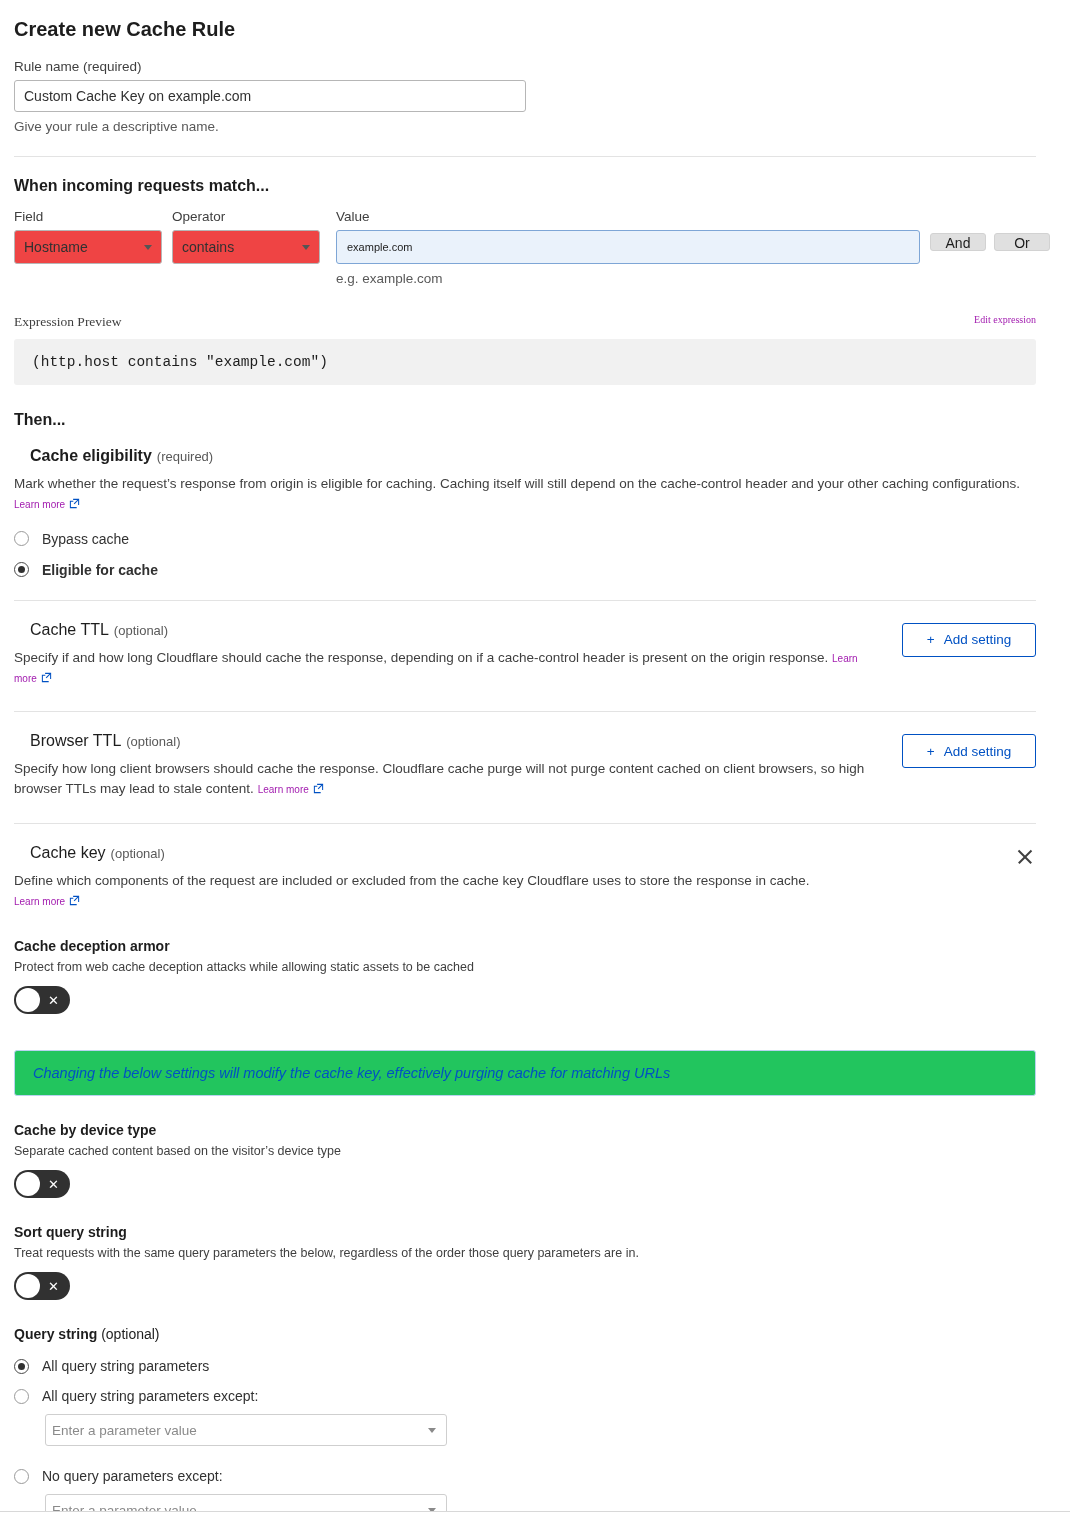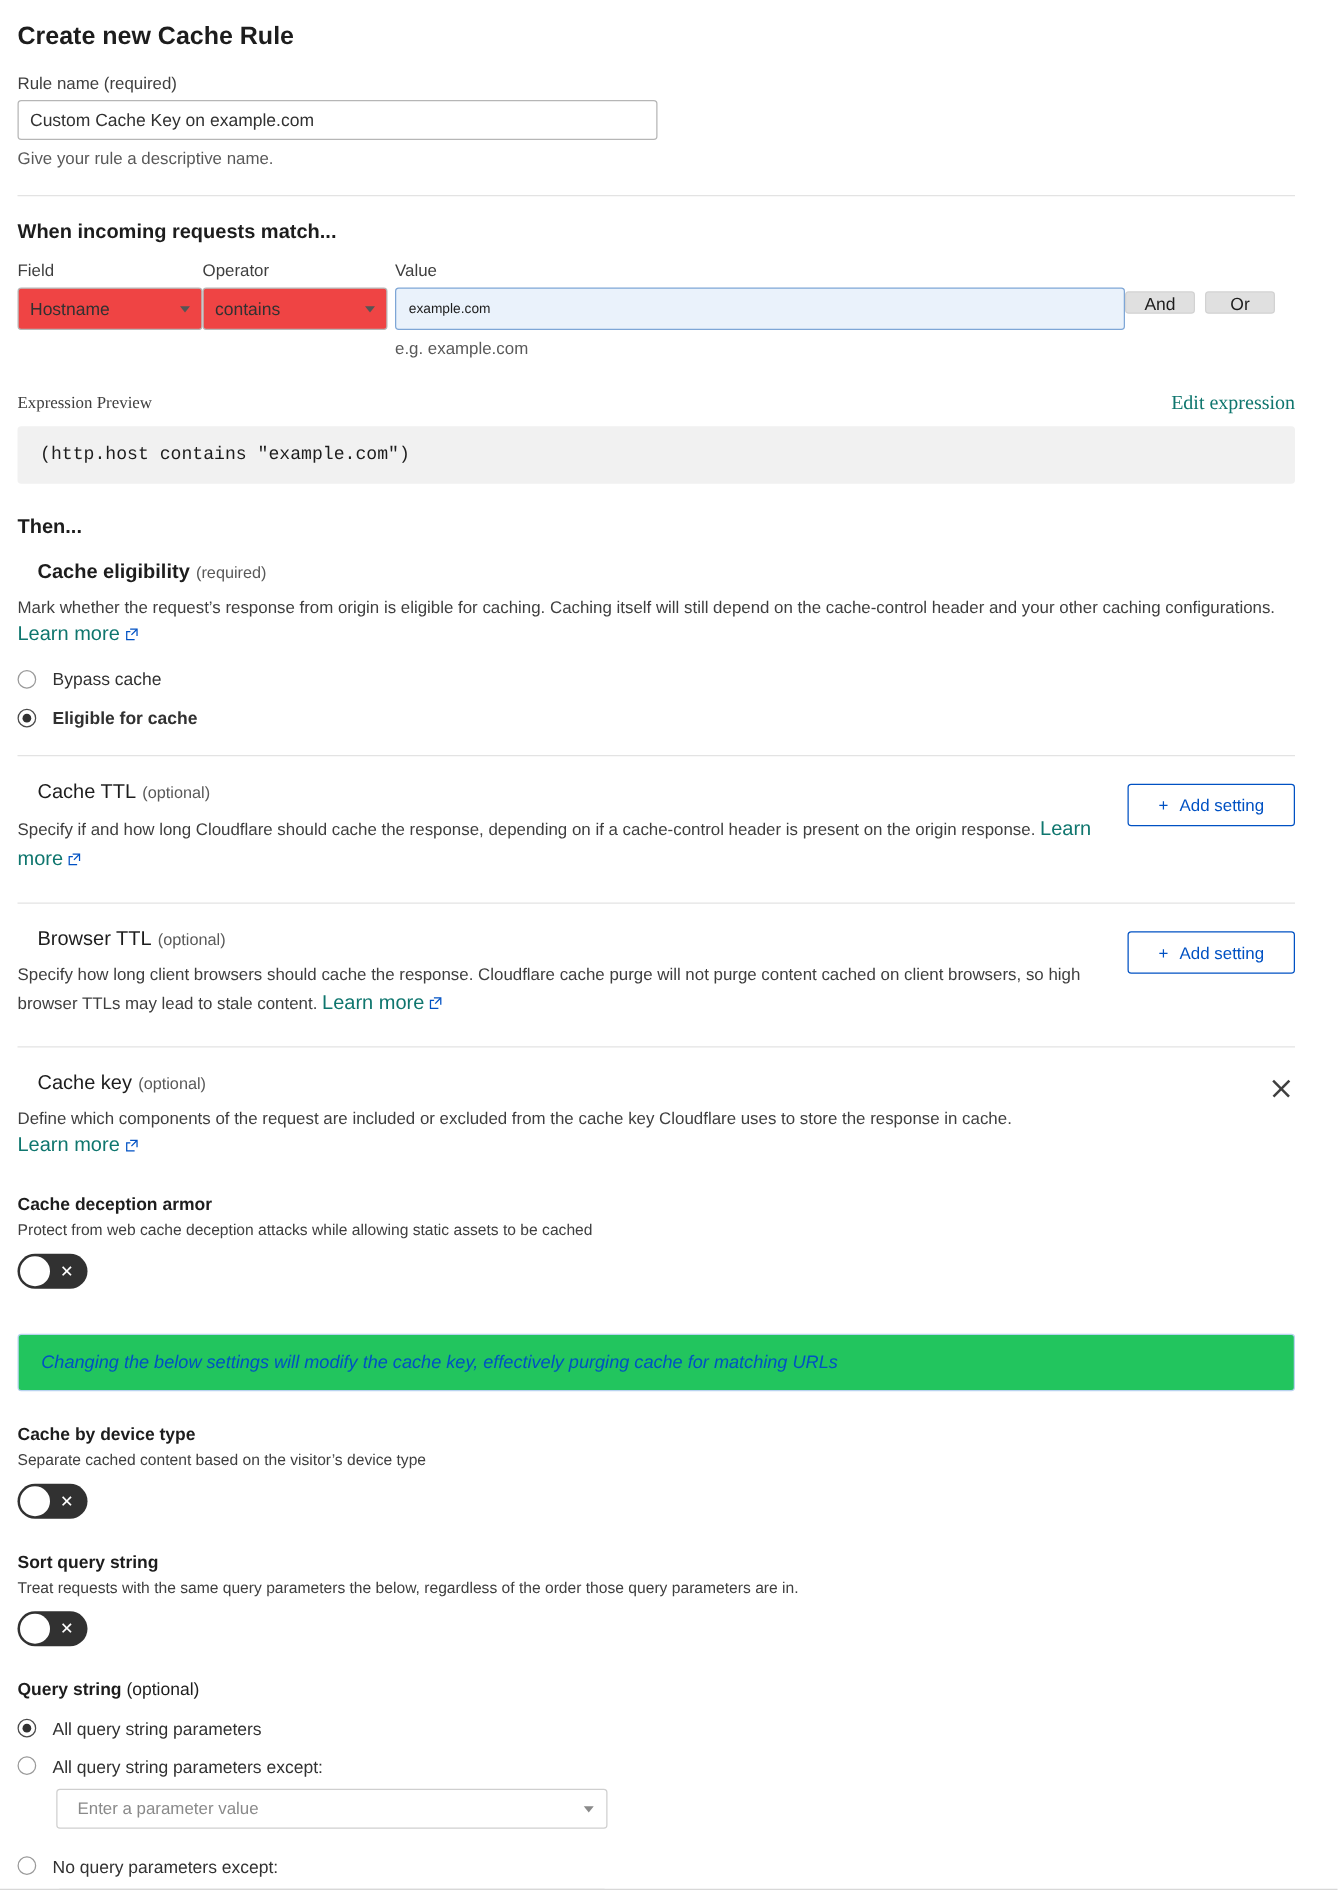--- a/index.html
+++ b/index.html
@@ -55,20 +55,21 @@
   .section-head {
     font-size: 16px;
     font-weight: bold;
     color: #1d1d1d;
     margin: 20px 0 14px 0;
   }
   
   .match-row {
     display: flex;
     align-items: flex-start;
+    gap: 10px;
   }
   .col-label {
     font-size: 13.5px;
     color: #3f3f3f;
     margin-bottom: 6px;
   }
   .select-box {
     position: relative;
     height: 34px;
     border: 1px solid #b6b6b6;
@@ -117,21 +118,21 @@
   }
   .expr-header {
     display: flex;
     justify-content: space-between;
     align-items: flex-start;
     margin-top: 28px;
     width: 1022px;
     font-family: Liberation Serif, serif;
   }
   .expr-label { font-size: 13.5px; color: #3f3f3f; }
-  .link { color: #0f766e; text-decoration: none; font-size: 16px; }
+  .link { color: #a21caf; text-decoration: none; font-size: 10px; }
   .expr-box {
     margin-top: 9px;
     width: 1022px;
     background: #f1f1f1;
     border-radius: 3px;
     padding: 15px 18px;
     font-family: "Liberation Mono", monospace;
     font-size: 14.5px;
     color: #1d1d1d;
   }
@@ -271,29 +272,29 @@
     width: 1022px;
     background: #22c55e;
     border: 1px solid #b9d3ef;
     border-radius: 3px;
     padding: 14px 18px;
     color: #0051c3;
     font-size: 14.5px;
     font-style: italic;
   }
   .param-select {
-    width: 441px;
+    width: 402px;
     height: 32px;
     border: 1px solid #cfcfcf;
     border-radius: 3px;
     background: #fff;
     margin: 10px 18px 0 31px;
     display: flex;
     align-items: center;
-    padding: 0 26px 0 16px;
+    padding: 0 26px 0 6px;
     font-size: 13.5px;
     color: #8a8a8a;
     position: relative;
   }
   .param-select .caret {
     position: absolute;
     right: 10px; top: 50%;
     margin-top: -2px;
     width: 0; height: 0;
     border-left: 4.5px solid transparent;

